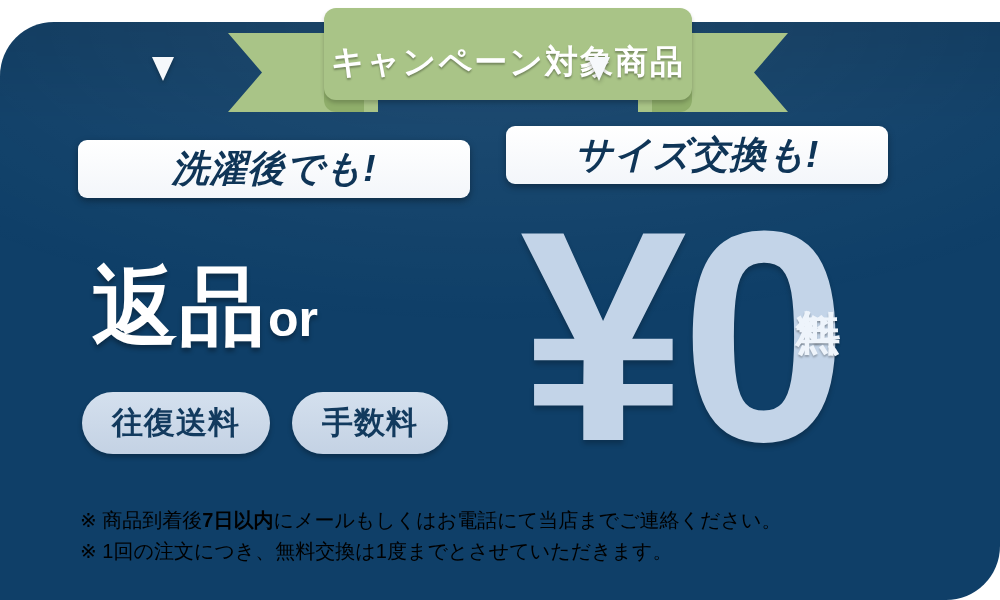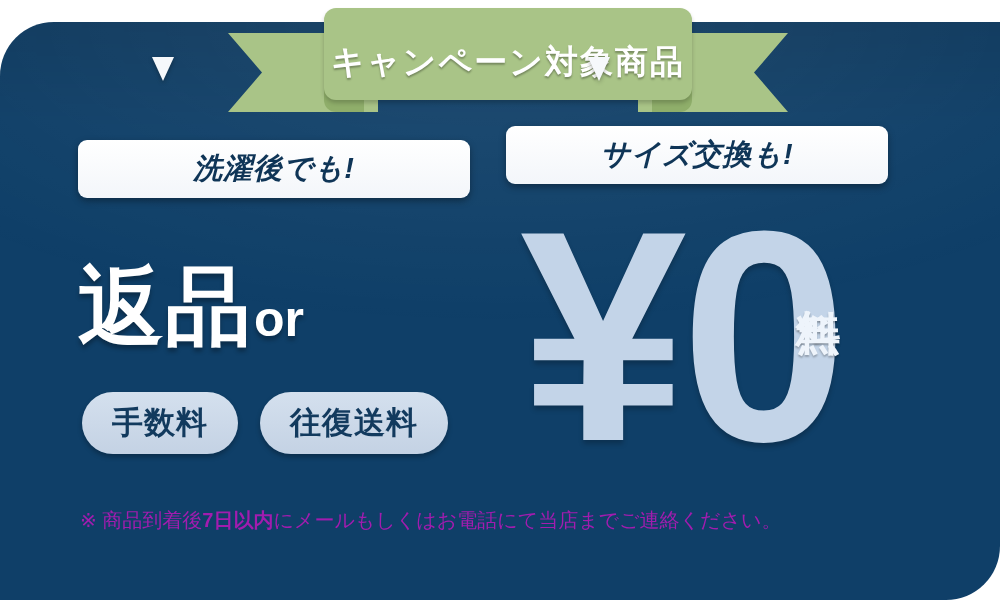--- a/index.html
+++ b/index.html
@@ -104,21 +104,21 @@
     height: 58px;
     background: linear-gradient(180deg, #ffffff 0%, #f3f6fa 100%);
     border-radius: 9px;
     box-shadow: 0 3px 7px rgba(0,0,0,0.35);
     display: flex;
     align-items: center;
     justify-content: center;
   }
   .bubble-text {
     color: #0f3557;
-    font-size: 29px;
+    font-size: 37px;
     font-weight: bold;
     font-style: italic;
     letter-spacing: 1px;
     white-space: nowrap;
   }
   .bubble-tail {
     position: absolute;
     top: 57px;
     width: 0;
     height: 0;
@@ -163,21 +163,21 @@
     line-height: 48px;
     font-weight: bold;
     writing-mode: vertical-rl;
     text-orientation: upright;
     text-shadow: 0 2px 2px rgba(0,0,0,0.25);
   }
 
   
   .headline {
     position: absolute;
-    left: 78px;
+    left: 92px;
     top: 258px;
     display: flex;
     align-items: baseline;
     color: #ffffff;
     text-shadow: 0 4px 4px rgba(0,0,0,0.30);
     white-space: nowrap;
   }
   .headline-main {
     font-size: 86px;
     line-height: 96px;
@@ -215,21 +215,21 @@
     font-weight: bold;
     letter-spacing: 1px;
     white-space: nowrap;
   }
 
   
   .notes {
     position: absolute;
     left: 80px;
     top: 505px;
-    color: #a21caf;
+    color: #000000;
     font-size: 20px;
     line-height: 31px;
   }
   .note-line { white-space: nowrap; }
   .note-em { font-weight: bold; }
 </style>
 </head>
 <body>
 
 <div id="banner">
@@ -263,26 +263,29 @@
   </div>
   <div class="bubble-tail" id="tail-size"></div>
 
   <div class="headline">
     <span class="headline-main">返品</span>
     <span class="headline-or">or</span>
   </div>
 
   <div class="pills">
     <div class="pill">
+      <span class="pill-text">往復送料</span>
+    </div>
+    <div class="pill">
       <span class="pill-text">手数料</span>
-    </div>
-    <div class="pill">
-      <span class="pill-text">往復送料</span>
     </div>
   </div>
 
   <div class="notes">
     <div class="note-line">
       <span>※</span><span> 商品到着後</span><span class="note-em">7日以内</span><span>にメールもしくはお電話にて当店までご連絡ください。</span>
     </div>
+    <div class="note-line">
+      <span>※</span><span> 1回の注文につき、無料交換は1度までとさせていただきます。</span>
+    </div>
   </div>
 
 </div>
 
 </body></html>

